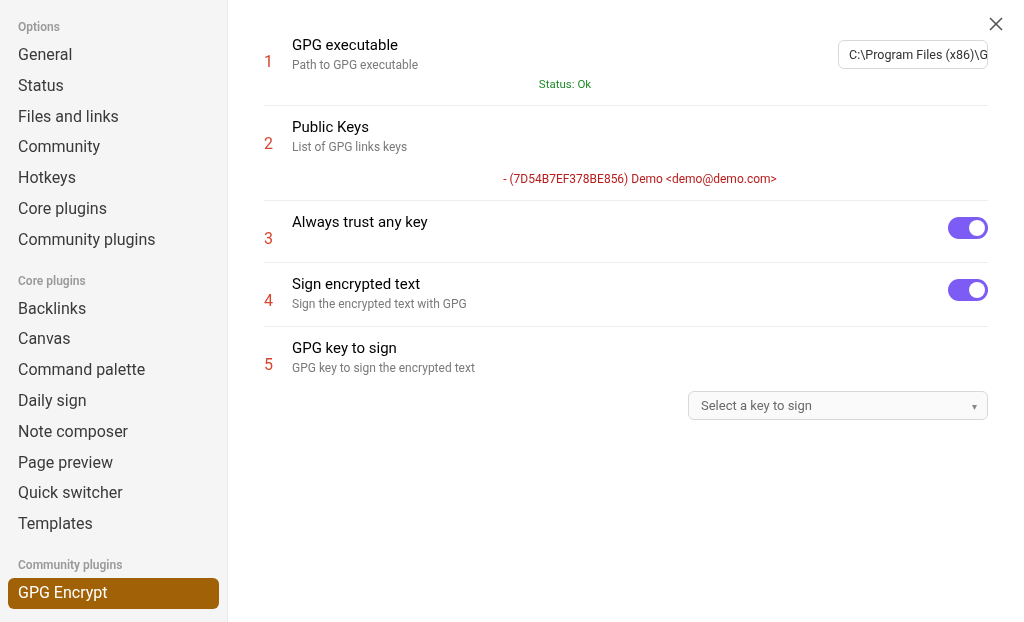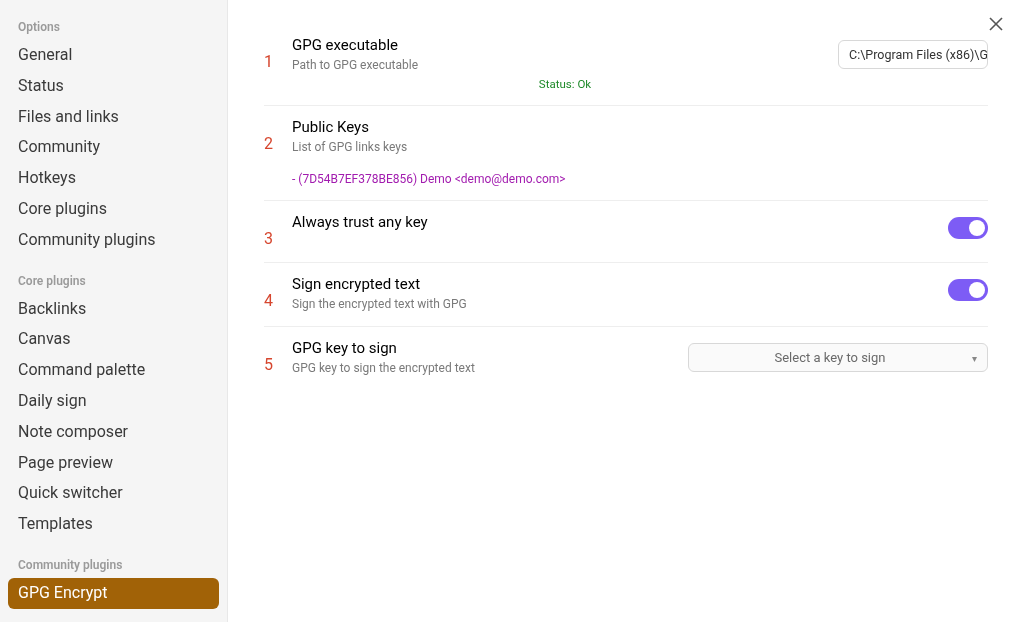--- a/index.html
+++ b/index.html
@@ -100,22 +100,23 @@
       line-height: 1.4;
     }
     .setting-status {
       font-size: 11.5px;
       color: #1f8a2a;
       margin-top: 3px;
       text-align: center;
     }
     .setting-key-item {
       font-size: 12px;
-      color: #a21caf;
+      color: #b91c1c;
       margin-top: 16px;
+      text-align: center;
     }
     .setting-control {
       padding-top: 4px;
       flex-shrink: 0;
     }
     .text-input-btn {
       border: 1px solid #d8d8d8;
       background: #fff;
       border-radius: 6px;
       font-size: 12.5px;
@@ -150,21 +151,22 @@
       background: #fafafa;
       border-radius: 6px;
       font-size: 13px;
       color: #6a6a6a;
       padding: 6px 28px 6px 12px;
       cursor: pointer;
       width: 300px;
       position: relative;
       display: flex;
       align-items: center;
-      justify-content: center;
+      justify-content: flex-start;
+      margin-top: 48px;
     }
     .select-caret {
       position: absolute;
       right: 10px;
       top: 50%;
       transform: translateY(-50%);
       color: #888;
       font-size: 10px;
     }
   </style>

